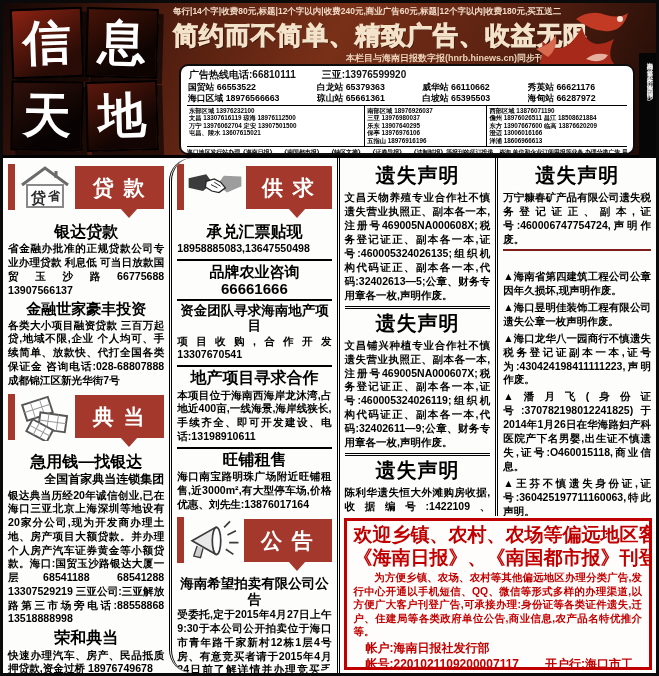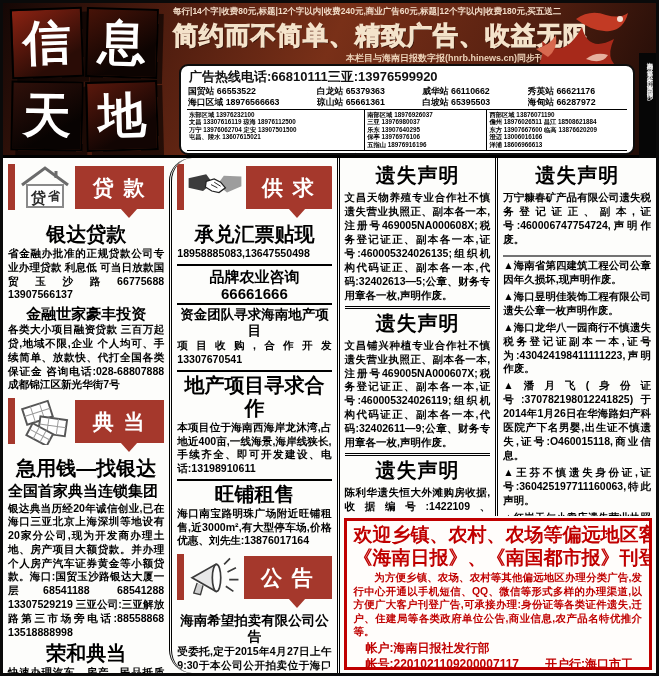--- a/index.html
+++ b/index.html
@@ -29,21 +29,21 @@
   .fee-line{ font-size:8.5px; color:#f2dcc8; font-weight:bold; white-space:nowrap; overflow:hidden;}
   .slogan{
     font-size:25px; font-weight:bold; color:#8f2313; letter-spacing:1px; white-space:nowrap;
     -webkit-text-stroke:1px #f4e3cb; text-shadow:1px 1px 0 #2a0d05; margin-top:1px;
   }
   .sync-line,.center-line{ color:#ecd2b8; font-size:9px; font-weight:bold; text-align:right; width:380px;}
   .phone-box{
     position:absolute; left:176px; top:61px; width:456px; height:91px;
     background:#fff; border:2px solid #0d0d0d; border-radius:9px; padding:1px 6px 0; overflow:hidden;
   }
-  .hotline-row{ display:flex; font-size:13px; font-weight:bold; color:#111; padding:1px 2px 0;}
+  .hotline-row{ display:flex; gap:26px; font-size:10px; font-weight:bold; color:#111; padding:1px 2px 0;}
   .stations{ display:grid; grid-template-columns:auto auto auto auto; column-gap:7px; font-size:8.8px; font-weight:bold; line-height:1.3; padding:0 1px;}
   .station{ white-space:nowrap; overflow:hidden;}
   .regions{ border-top:1.5px solid #000; display:grid; grid-template-columns:1.45fr 1fr 1.15fr; font-size:6.3px; font-weight:bold; line-height:1.2; min-height:34px;}
   .region{ padding:1px 2px; overflow:hidden;}
   .region + .region{ border-left:1px solid #000;}
   .region div{ white-space:nowrap;}
   .footnote{ border-top:1.5px solid #000; font-size:5.9px; font-weight:bold; white-space:nowrap; overflow:hidden; padding:1px 0;}
   .dragon{ position:absolute; right:22px; top:2px; width:118px; height:92px;}
   .side-strip{
     position:absolute; right:0; top:50px; width:17px; height:105px; background:#060606;
@@ -64,33 +64,33 @@
   .sec-icon{ flex:0 0 54px; height:48px; display:flex; align-items:center; justify-content:center;}
   .sec-label{
     flex:1; background:#a5382c; color:#fff; font-size:21px; font-weight:bold; text-align:center;
     padding:8px 0 7px; position:relative; letter-spacing:2px;
   }
   .sec-label::after{
     content:""; position:absolute; bottom:-9px; right:26px;
     border-left:9px solid transparent; border-right:9px solid transparent; border-top:10px solid #a5382c;
   }
   
-  .ad h2{ font-size:20px; font-weight:bold; text-align:center; line-height:1.15; margin:2px 0 1px;}
+  .ad h2{ font-size:16px; font-weight:bold; text-align:center; line-height:1.15; margin:2px 0 1px;}
   .ad h2.t-md{ font-size:15px;}
   .ad h2.t-sm{ font-size:13.5px;}
-  .ad .sub{ font-size:15px; font-weight:bold; text-align:left; margin:0;}
+  .ad .sub{ font-size:12px; font-weight:bold; text-align:right; margin:0;}
   .ad p{ font-size:10.6px; font-weight:bold; text-align:justify; line-height:1.3; margin:1px 0 3px;}
   .col1 .ad + .ad, .col1 .sec-head + .ad{ border-top:0;}
   .rule-d{ border-top:3px double #000;}
   .rule-s{ border-top:2px solid #000;}
   
   .notice h3{ font-size:20px; font-weight:bold; text-align:center; margin:1px 0 2px; letter-spacing:1px;}
   .notice p{ font-size:10.5px; font-weight:bold; text-align:justify; line-height:1.33; margin:0 0 3px;}
   .lost-item{ font-size:10.3px; font-weight:bold; text-align:justify; line-height:1.3; margin:0 0 2px;}
-  .lost-item.first{ border-bottom:2px solid #737373; padding-bottom:8px; margin-bottom:2px;}
+  .lost-item.first{ border-bottom:2px solid #7f1d1d; padding-bottom:2px; margin-bottom:19px;}
   
   .promo{
     flex:0 0 152px; border:3px solid #c00000; margin:2px 4px 3px; padding:2px 7px;
     color:#c00000; overflow:hidden; background:#fffdfb;
   }
   .promo-title{ font-size:19px; font-weight:bold; text-align:center; line-height:1.22; white-space:nowrap;}
   .promo-body{ font-size:10.4px; font-weight:bold; text-align:justify; line-height:1.3; margin:2px 0; text-indent:2em;}
   .promo-line{ font-size:12px; font-weight:bold; padding-left:12px; line-height:1.3;}
   .promo-line .gap{ display:inline-block; width:26px;}
 </style>

